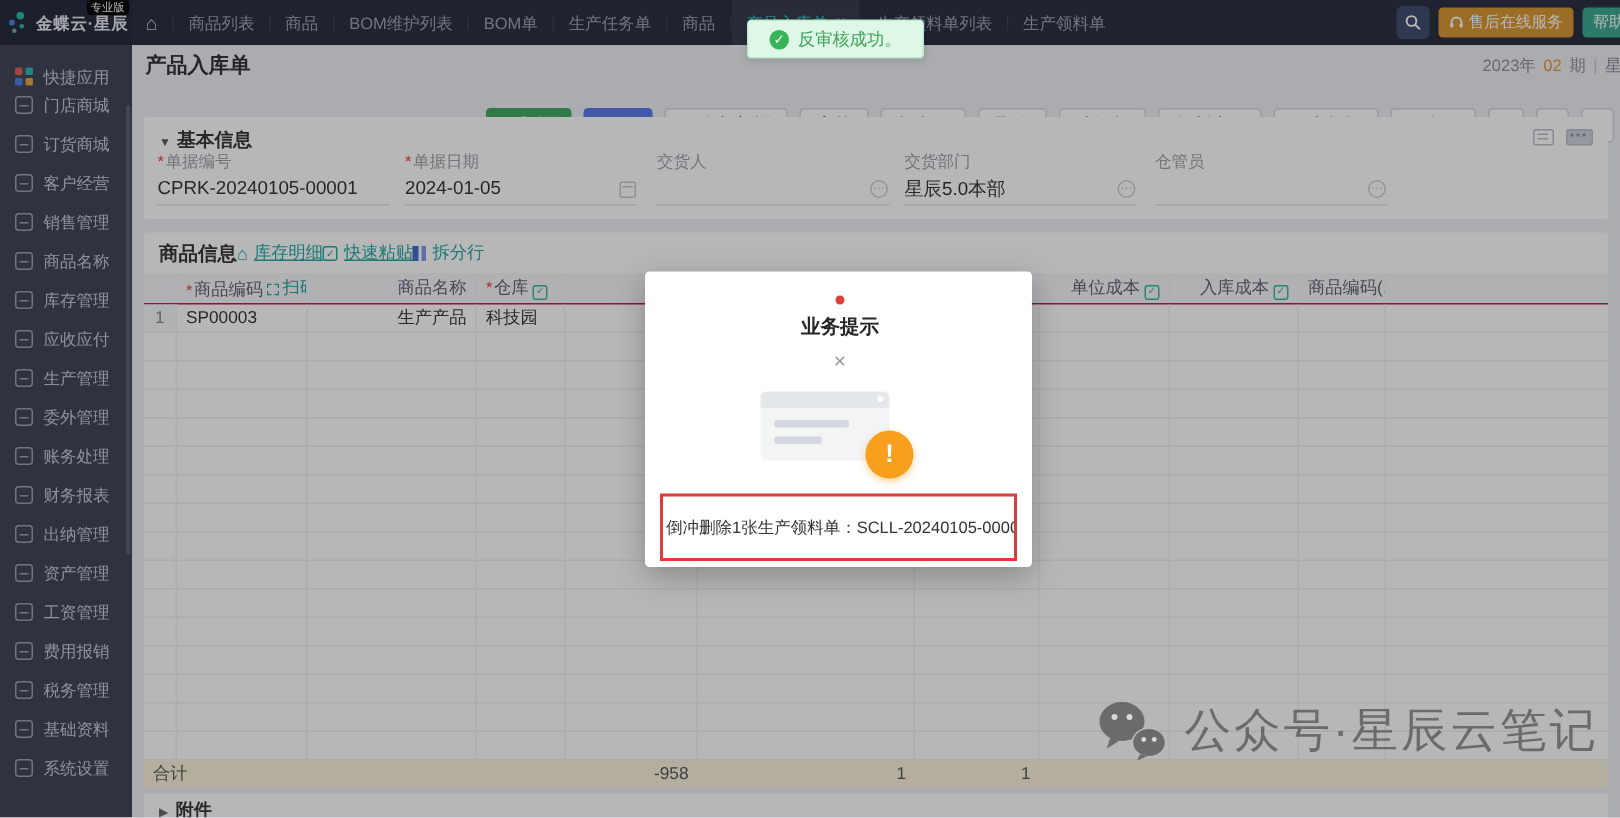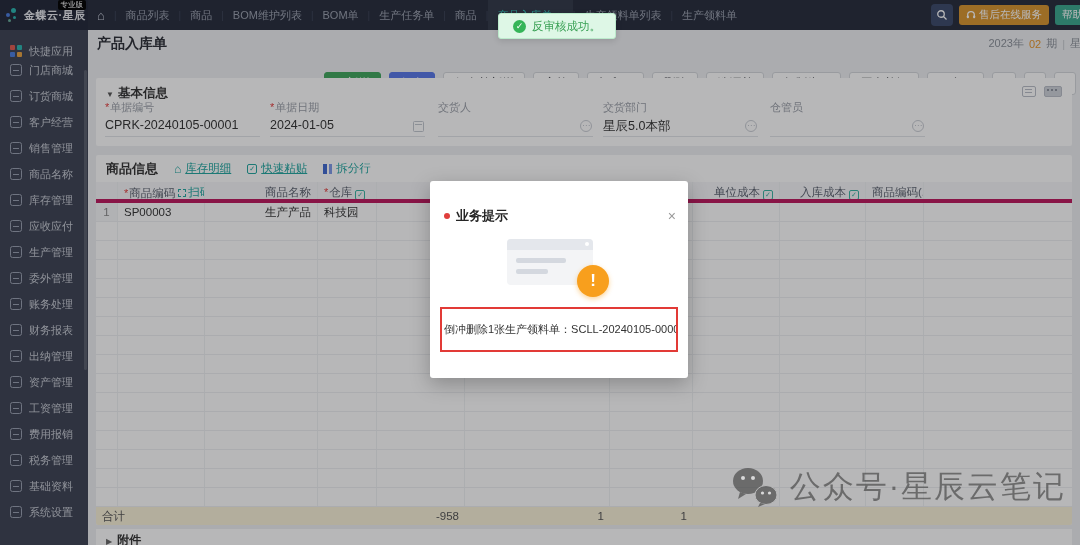--- a/index.html
+++ b/index.html
@@ -82,32 +82,32 @@
   .flabel{font-size:11px;color:#9a9fa8;}
   .req{color:#e23c3c;margin-right:1px;font-size:11px;}
   .fvalue{margin-top:3px;height:19px;border-bottom:1px solid #e1e4e8;font-size:12.5px;color:#333;position:relative;padding-right:16px;white-space:nowrap;}
   .f-icon{position:absolute;right:1px;bottom:4px;}
   .cal-ic{width:11px;height:11px;border:1.2px solid #c2c7cf;border-radius:1.5px;display:block;position:relative;}
   .cal-ic::after{content:"";position:absolute;left:1px;right:1px;top:2px;border-top:1.2px solid #c2c7cf;}
   .lookup-ic{width:12px;height:12px;border:1.2px solid #c9cdd4;border-radius:50%;display:flex;align-items:center;justify-content:center;color:#b9bec7;font-size:8px;line-height:1;}
 
   
   .card.grid{left:8px;top:125px;width:976px;height:370px;overflow:hidden;}
-  .grid-head{height:27px;display:flex;align-items:center;padding:0 10px;gap:16px;}
+  .grid-head{height:27px;display:flex;align-items:center;padding:0 10px;gap:0;}
   .grid-title{font-size:13px;font-weight:bold;color:#333;}
   .glink{color:#21a6a0;font-size:11.5px;display:flex;align-items:center;gap:4px;cursor:pointer;}
   .glink.u .glabel{text-decoration:underline;}
   .ic-house{font-size:12px;color:#21a6a0;line-height:1;}
   .ic-paste{width:10px;height:10px;border:1.2px solid #21a6a0;border-radius:2px;color:#21a6a0;font-size:7px;display:flex;align-items:center;justify-content:center;}
   .ic-split{display:flex;gap:2px;}
   .ic-split i{width:3.5px;height:10px;background:#4069d0;display:block;}
   .ic-split i:last-child{background:#7e9ae8;}
 
   .tr{display:flex;height:19px;border-bottom:1px solid #eef0f2;}
-  .tr.thead{height:21px;background:#f6f7f9;border-bottom:4px solid #be185d;}
+  .tr.thead{height:21px;background:#f6f7f9;border-bottom:1px solid #be185d;}
   .td,.th{border-right:1px solid #f0f2f4;padding:0 6px;font-size:11.5px;line-height:19px;color:#333;overflow:hidden;white-space:nowrap;flex:0 0 auto;}
   .th{line-height:21px;color:#5c6270;}
   .c0{width:22px;}.c1{width:87px;}.c2{width:113px;text-align:right;}.c3{width:59px;}.c4{width:88px;}
   .c5{width:145px;}.c6{width:83px;}.c7{width:87px;}.c8{width:86px;}.c9{width:58px;}
   .c10{flex:1 1 auto;border-right:none;}
   .th.num,.td.num{text-align:right;}
   .td.rn{background:#f7f8fa;color:#888;text-align:center;padding:0;}
   .scan{color:#21a6a0;display:inline-flex;align-items:center;gap:2px;margin-left:3px;}
   .scan-ic{width:8px;height:8px;border:1.2px dashed #21a6a0;border-radius:1px;display:inline-block;}
   .chk{display:inline-flex;width:10px;height:10px;border:1.2px solid #39b3a2;border-radius:2px;color:#39b3a2;font-size:7px;align-items:center;justify-content:center;vertical-align:-1px;margin-left:3px;}
@@ -116,21 +116,21 @@
   .tc{flex:0 0 auto;padding:0 6px;white-space:nowrap;}
   .t0{width:109px;}.t1{width:113px;}.t2{width:59px;}.t3{width:88px;text-align:right;}
   .t4{width:145px;text-align:right;}.t5{width:83px;text-align:right;}.t6{flex:1;}
 
   .attach-bar{position:absolute;left:8px;top:499px;width:976px;height:16px;background:#fff;font-size:12px;color:#333;font-weight:bold;padding:3px 0 0 10px;}
   .attach-caret{font-size:8px;color:#666;margin-right:5px;font-weight:normal;}
 
   
   .overlay{position:absolute;left:0;top:0;width:1080px;height:545px;background:rgba(15,15,20,.30);z-index:10;}
   .modal{position:absolute;left:430px;top:181px;width:258px;height:197px;background:#fff;border-radius:3px;box-shadow:0 6px 20px rgba(0,0,0,.25);z-index:20;}
-  .modal-title-row{display:flex;align-items:center;gap:6px;padding:26px 12px 0 14px;}
+  .modal-title-row{display:flex;align-items:center;gap:6px;padding:16px 12px 0 14px;flex-direction:column;}
   .modal-dot{width:6px;height:6px;border-radius:50%;background:#e03e3c;}
   .modal-title{font-size:13px;font-weight:bold;color:#262626;flex:1;}
   .modal-close{color:#999;font-size:14px;line-height:1;cursor:pointer;}
   .illus{position:relative;width:132px;height:62px;margin:10px auto 0;}
   .illus-doc{position:absolute;left:14px;top:4px;width:86px;height:46px;background:#f3f4f6;border-radius:4px;overflow:hidden;}
   .illus-band{position:absolute;left:0;top:0;right:0;height:11px;background:#e4e7ec;}
   .illus-band i{position:absolute;right:4px;top:3px;width:4px;height:4px;border-radius:50%;background:#fff;display:block;}
   .illus-line1{position:absolute;left:9px;top:19px;width:50px;height:5px;background:#d4d8df;border-radius:2px;}
   .illus-line2{position:absolute;left:9px;top:30px;width:32px;height:5px;background:#d4d8df;border-radius:2px;}
   .illus-badge{position:absolute;right:16px;bottom:0;width:32px;height:32px;border-radius:50%;background:#f89f1d;color:#fff;font-size:17px;font-weight:bold;display:flex;align-items:center;justify-content:center;box-shadow:0 2px 5px rgba(248,159,29,.45);}

